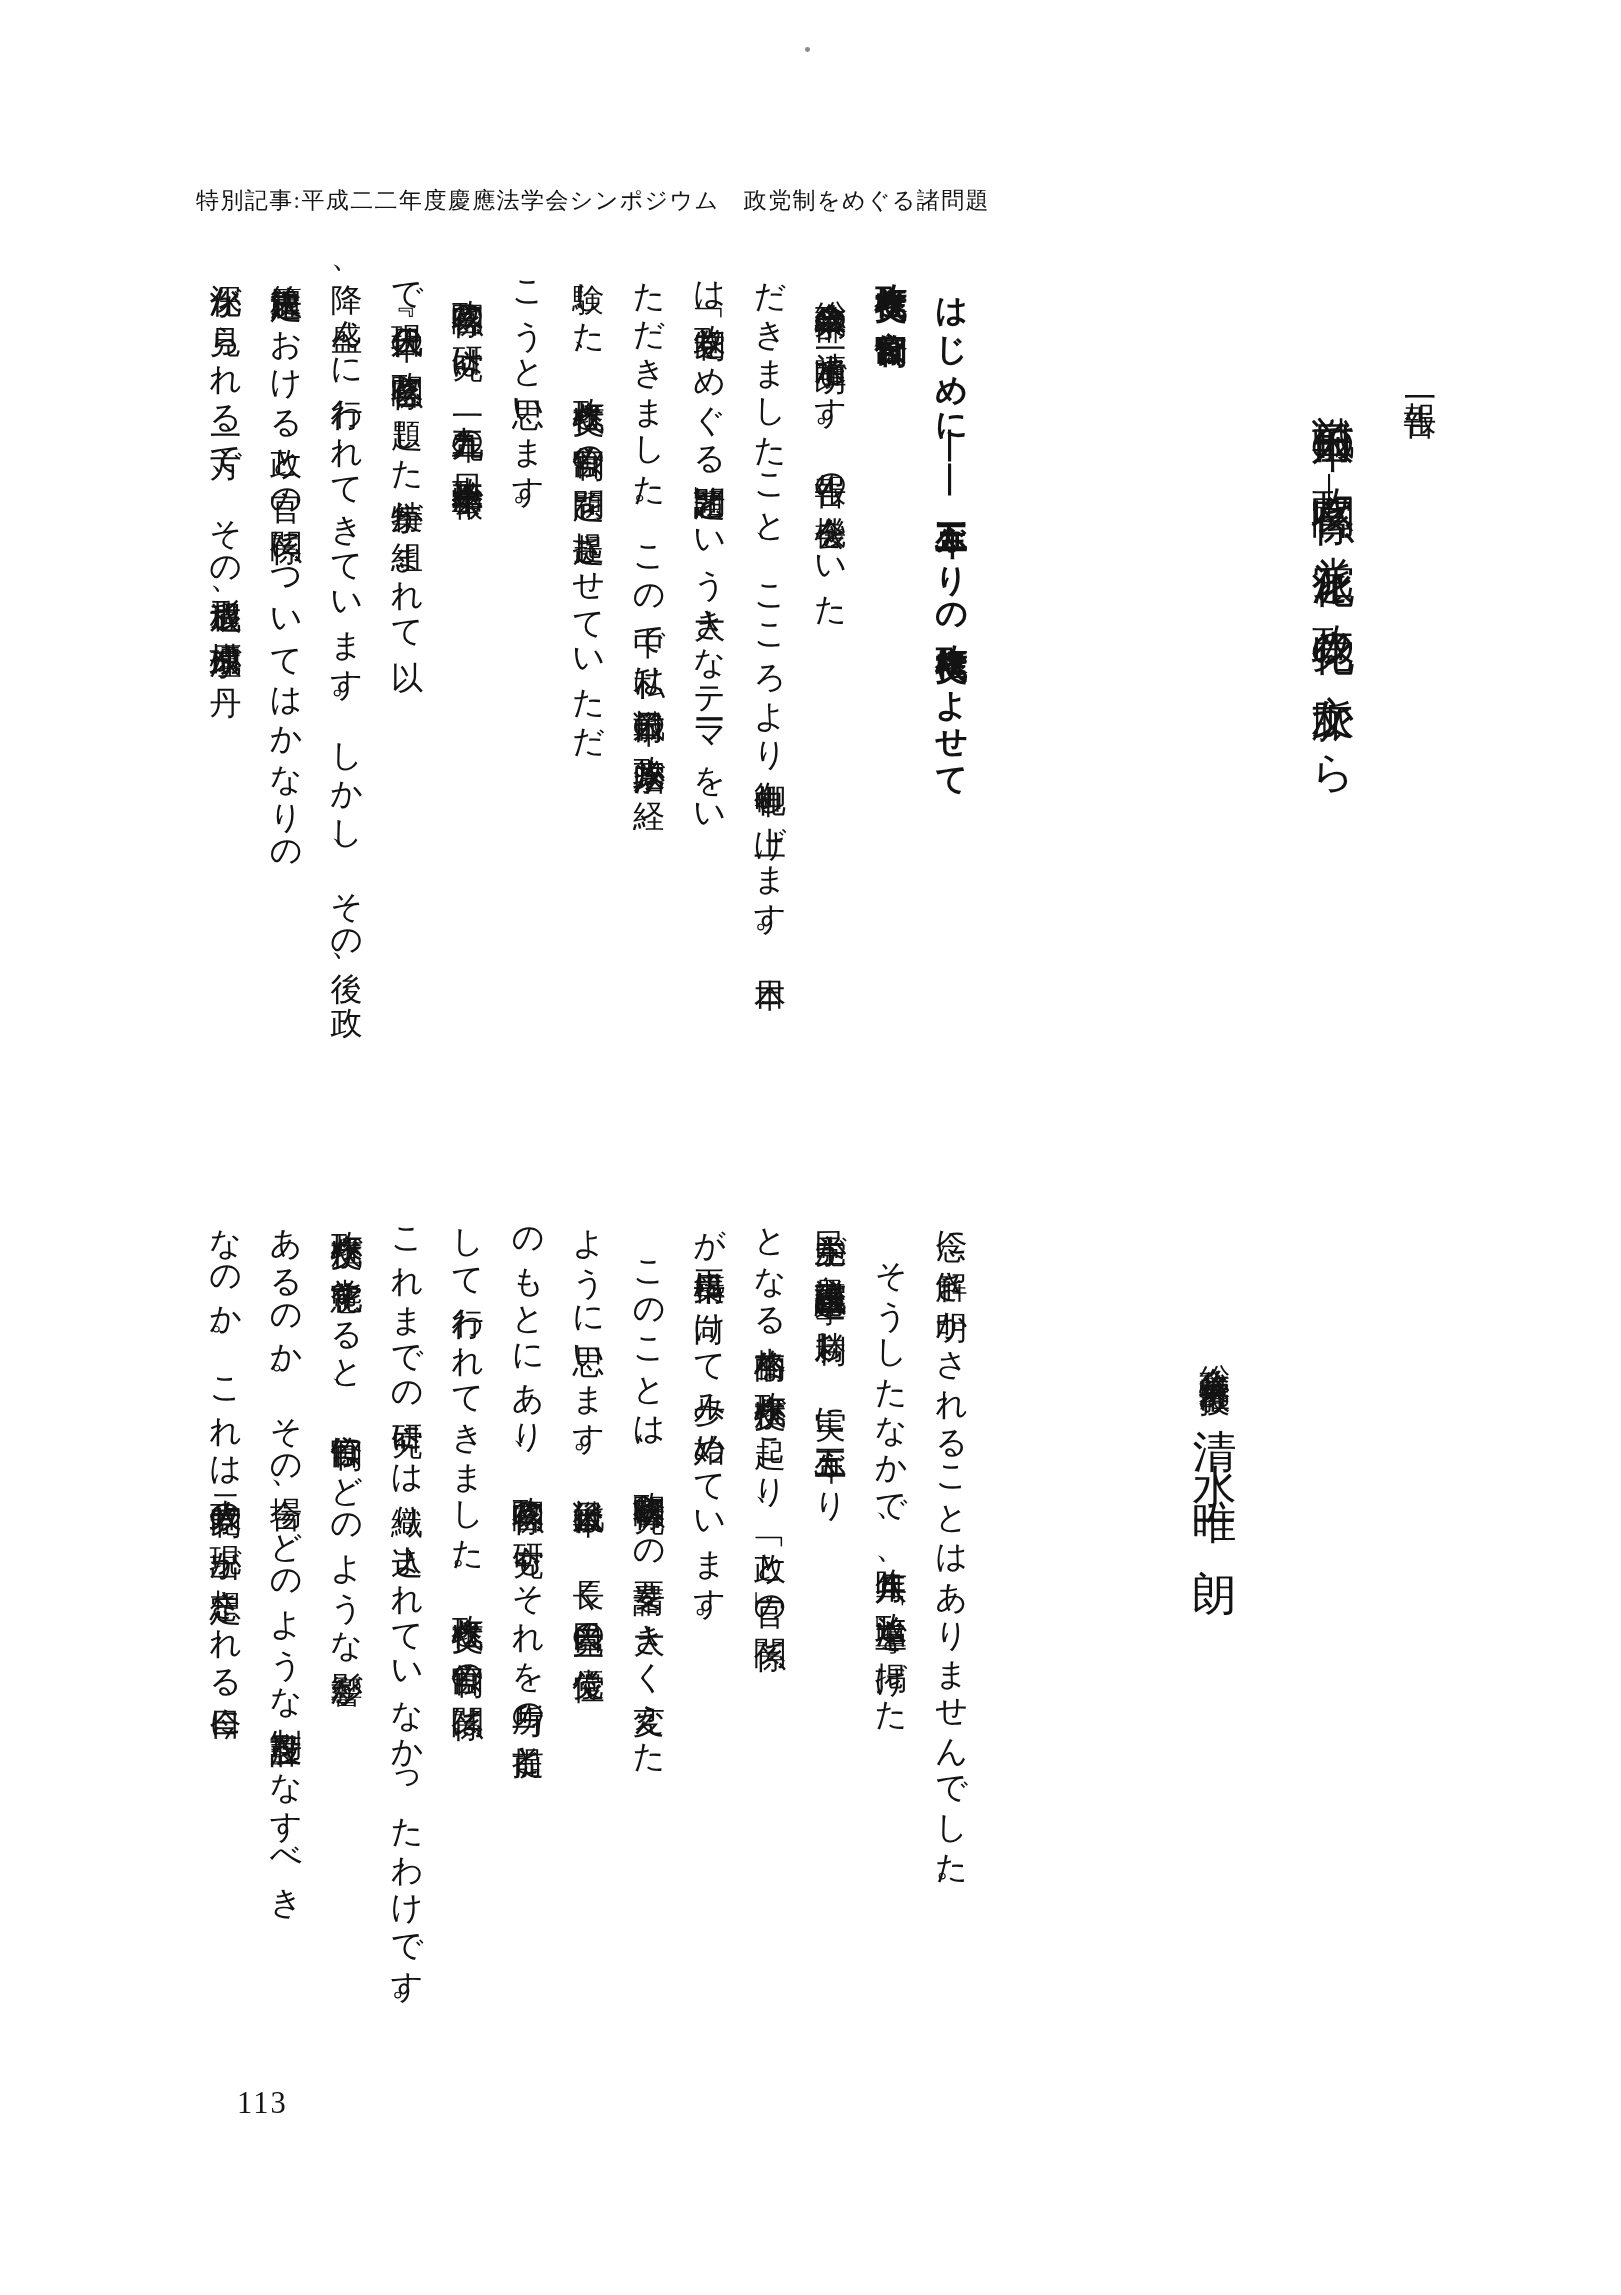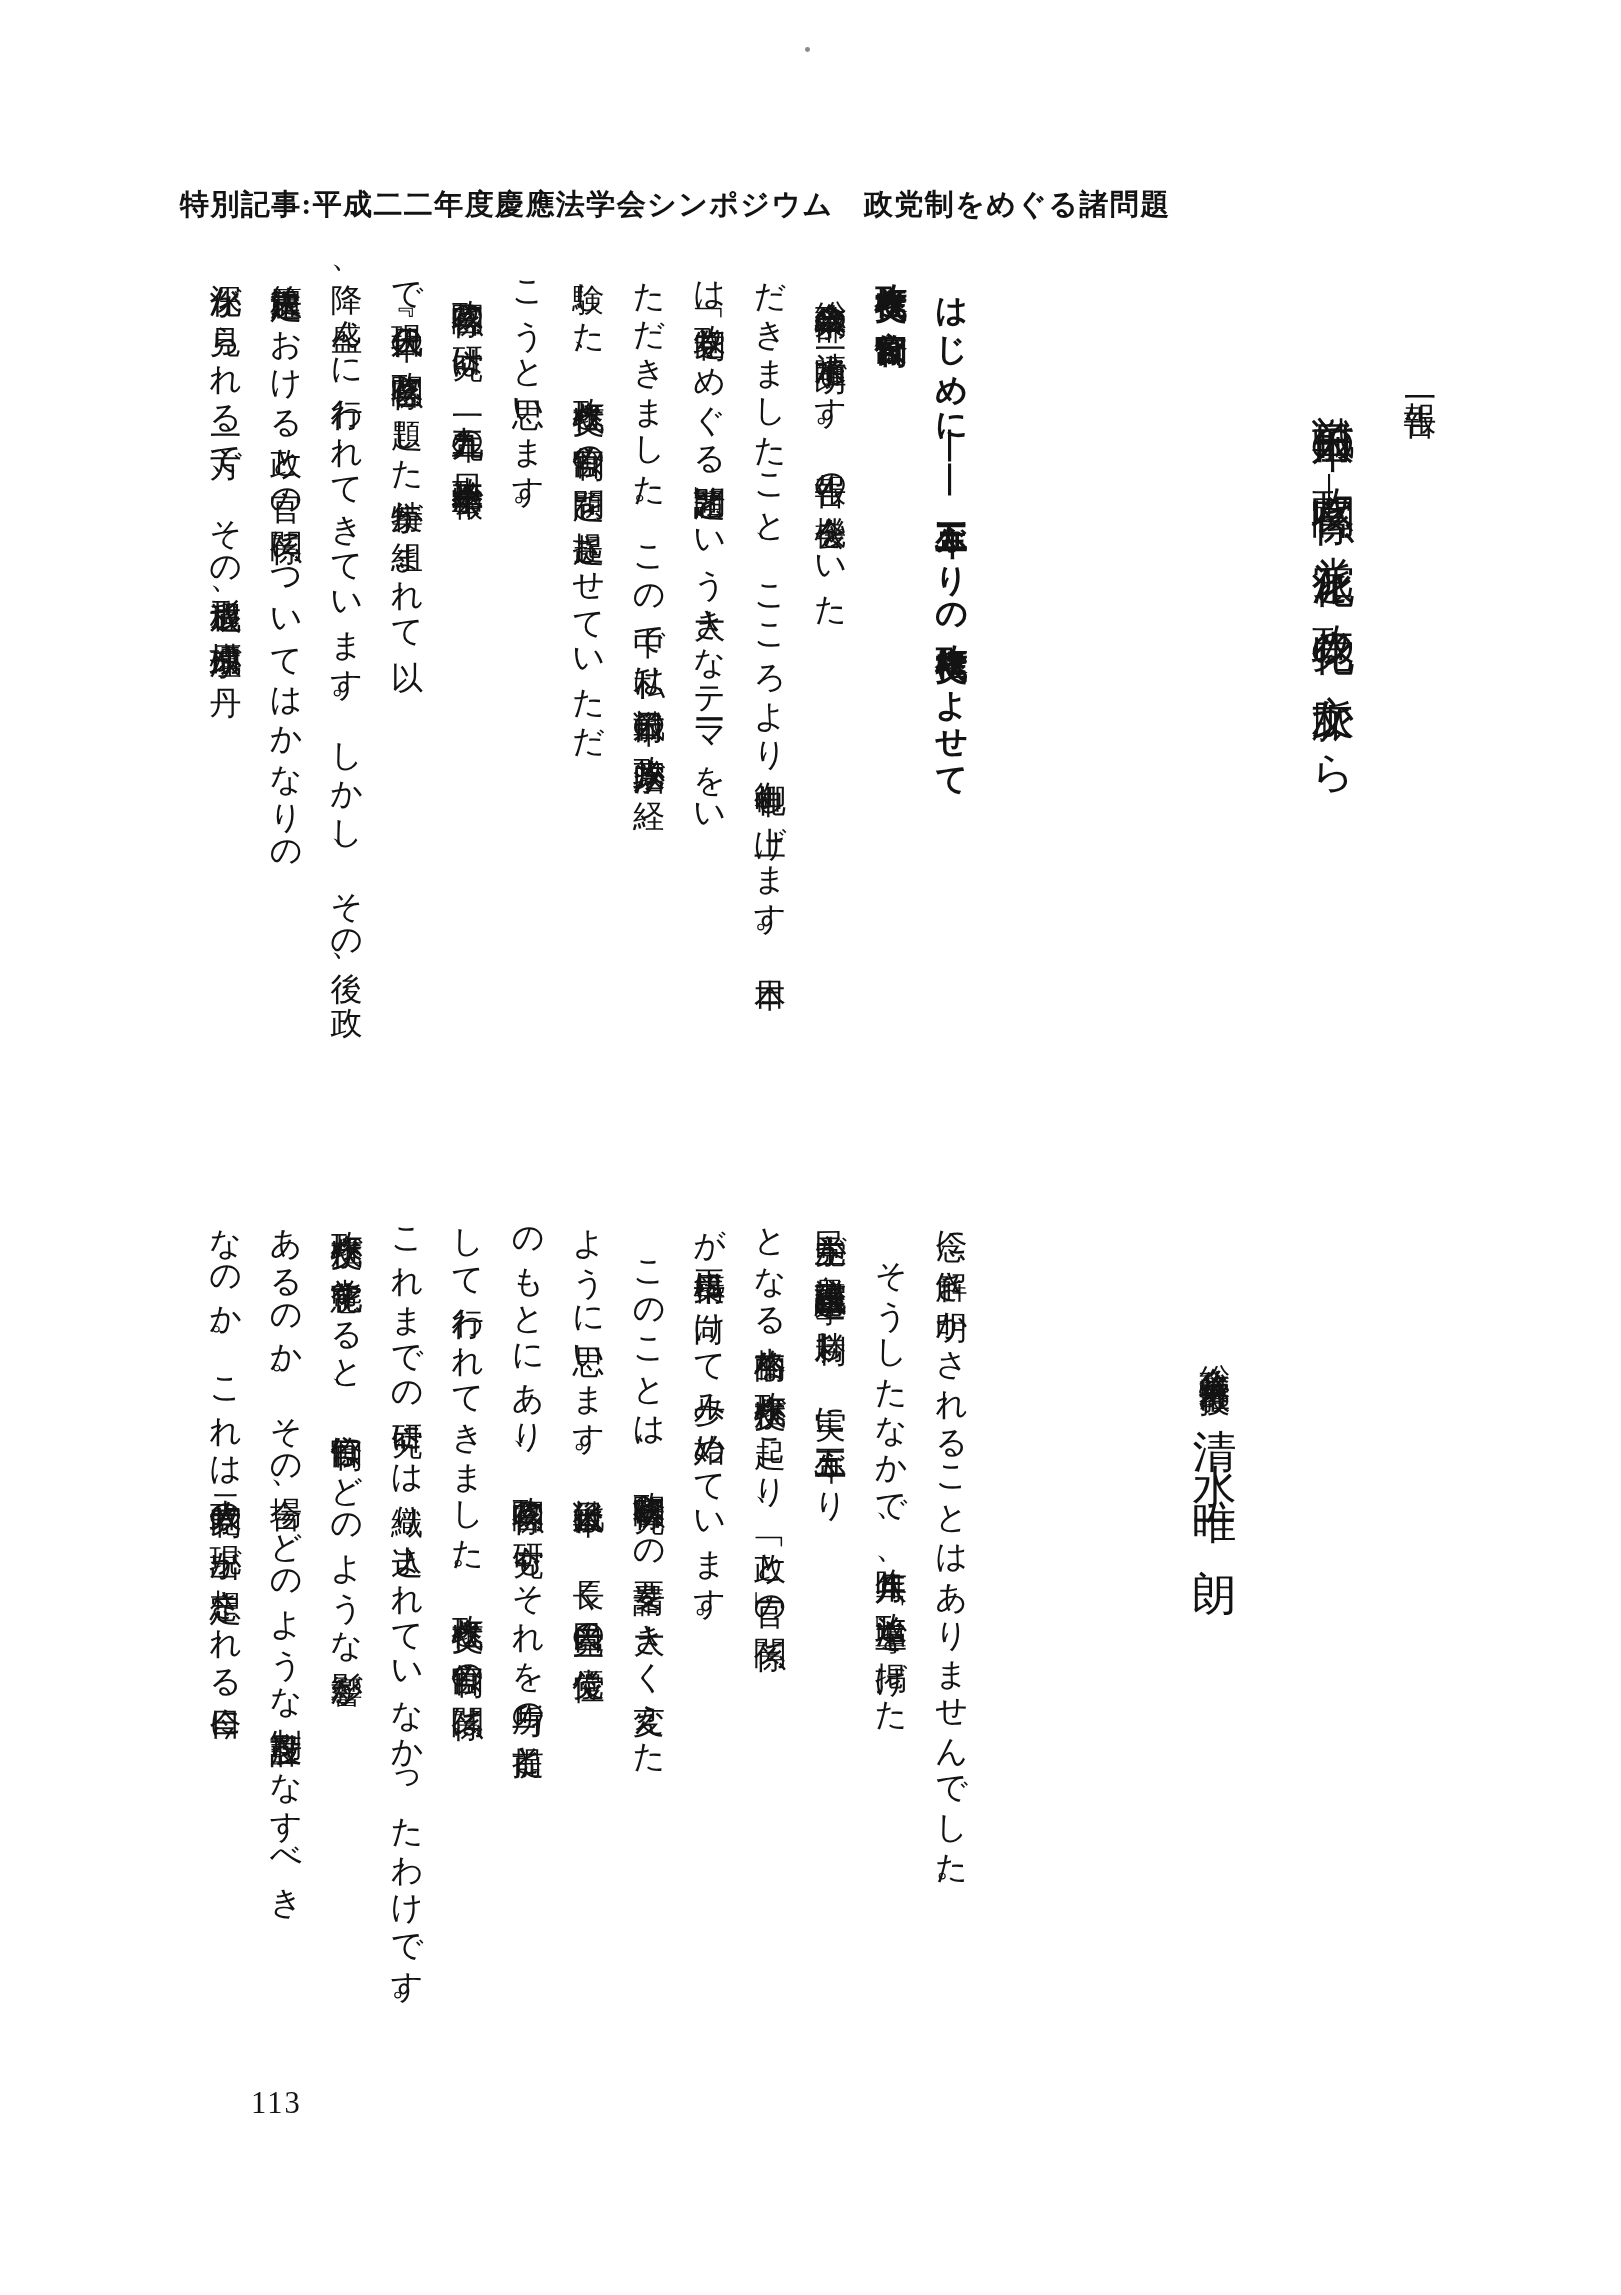--- a/index.html
+++ b/index.html
@@ -6,22 +6,22 @@
   body{
     width:1621px;height:2295px;position:relative;
     background:#ffffff;color:#131313;
     font-family:"Liberation Serif","DejaVu Serif",serif;
     overflow:hidden;
   }
   .vtext{writing-mode:vertical-rl;text-orientation:mixed;}
 
   
   .header-line{
-    position:absolute;left:180px;top:185px;
-    font-size:29px;letter-spacing:1.4px;white-space:nowrap;font-weight:bold;
+    position:absolute;left:196px;top:185px;
+    font-size:23px;letter-spacing:1.4px;white-space:nowrap;
   }
 
   
   .report-label{
     position:absolute;left:1402px;top:376px;
     font-size:33px;letter-spacing:2.1px;line-height:35px;
   }
   .main-title{
     position:absolute;left:1308px;top:381px;
     font-size:43px;letter-spacing:4.9px;line-height:51px;
@@ -43,21 +43,21 @@
   .band .col{
     width:32px;margin-left:28.5px;
     font-size:32px;line-height:32px;letter-spacing:2.1px;
   }
   .band .col.gothic{
     font-family:"Liberation Sans","DejaVu Sans",sans-serif;
     font-weight:700;
   }
 
   .page-number{
-    position:absolute;left:251px;top:2086px;
+    position:absolute;left:237px;top:2086px;
     font-size:30.5px;letter-spacing:2.1px;
   }
 
   
   .speck{
     position:absolute;left:805px;top:47px;width:4.9px;height:4.9px;
     background:#8a8a8a;border-radius:50%;
   }
 </style>
 </head>

